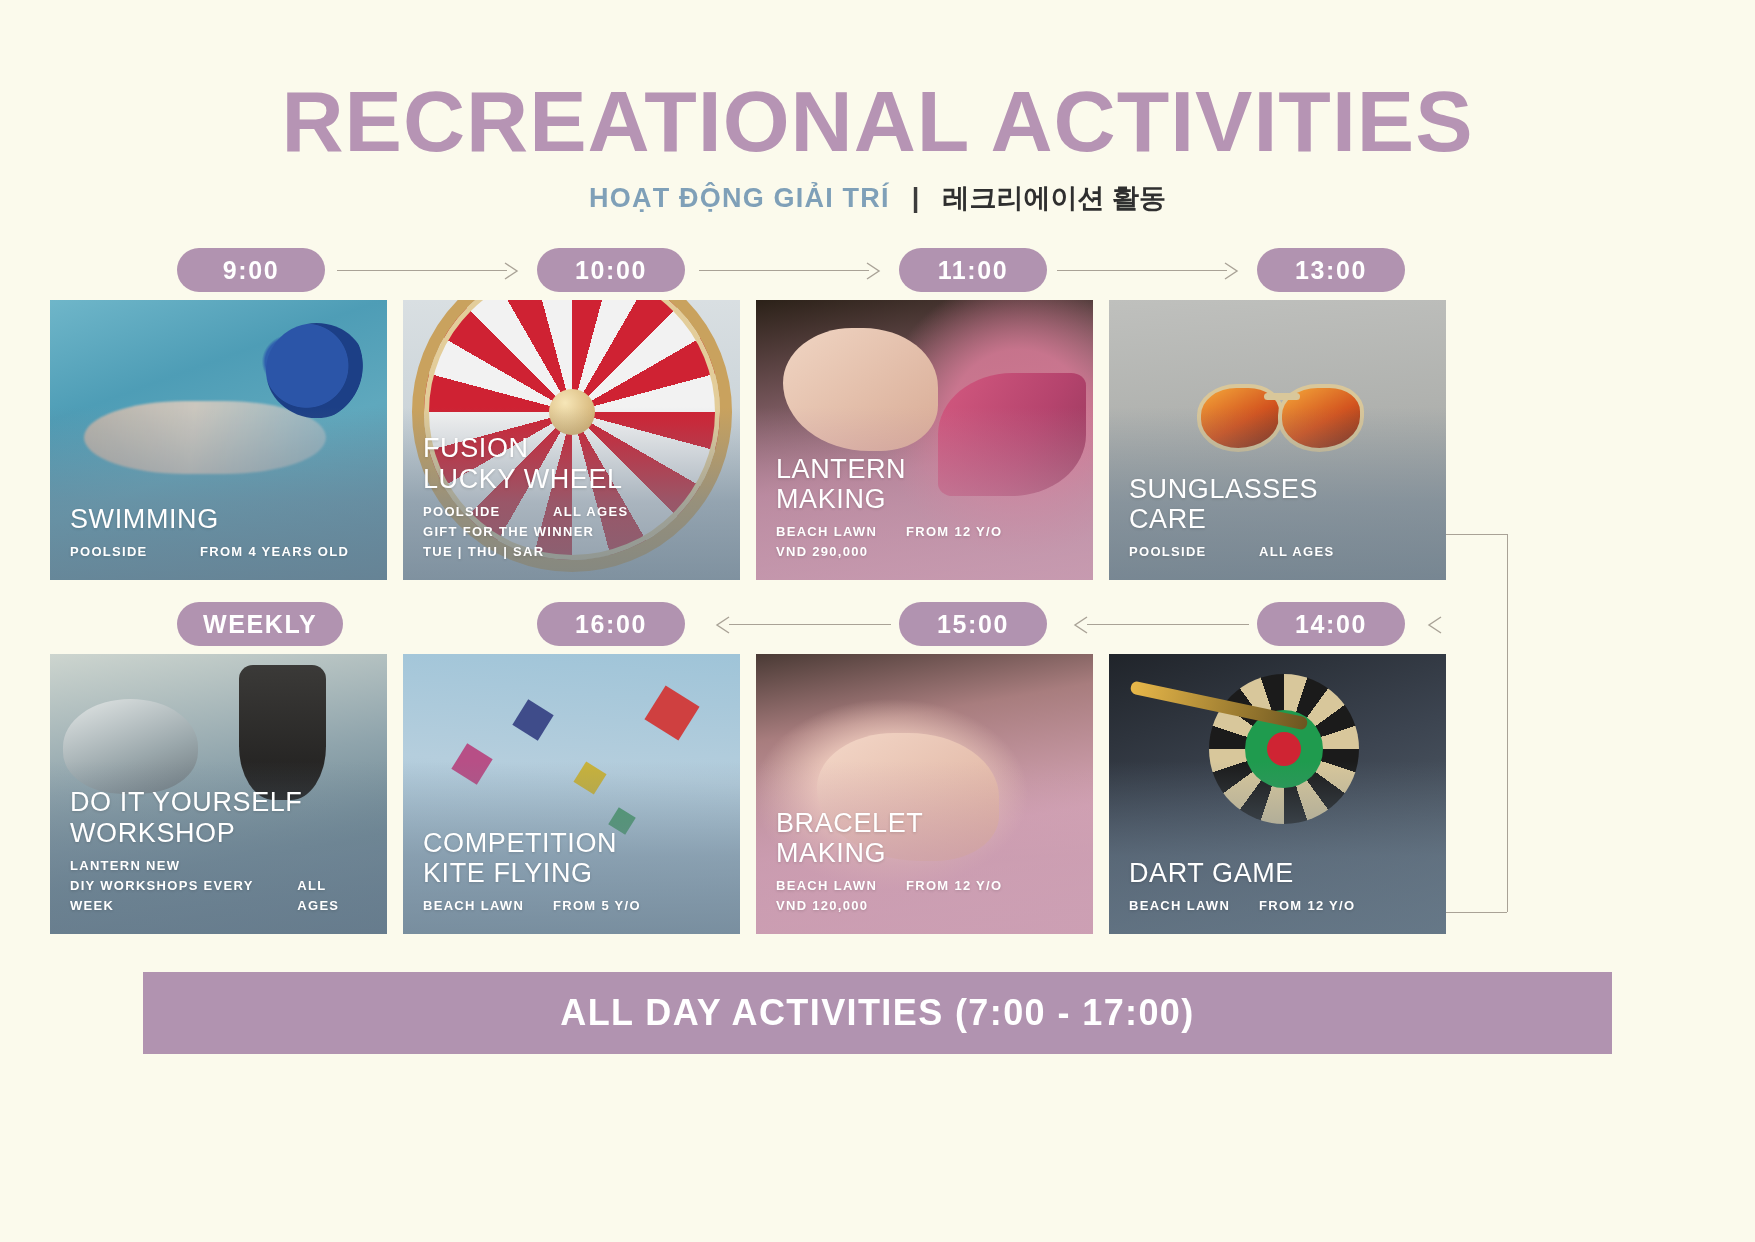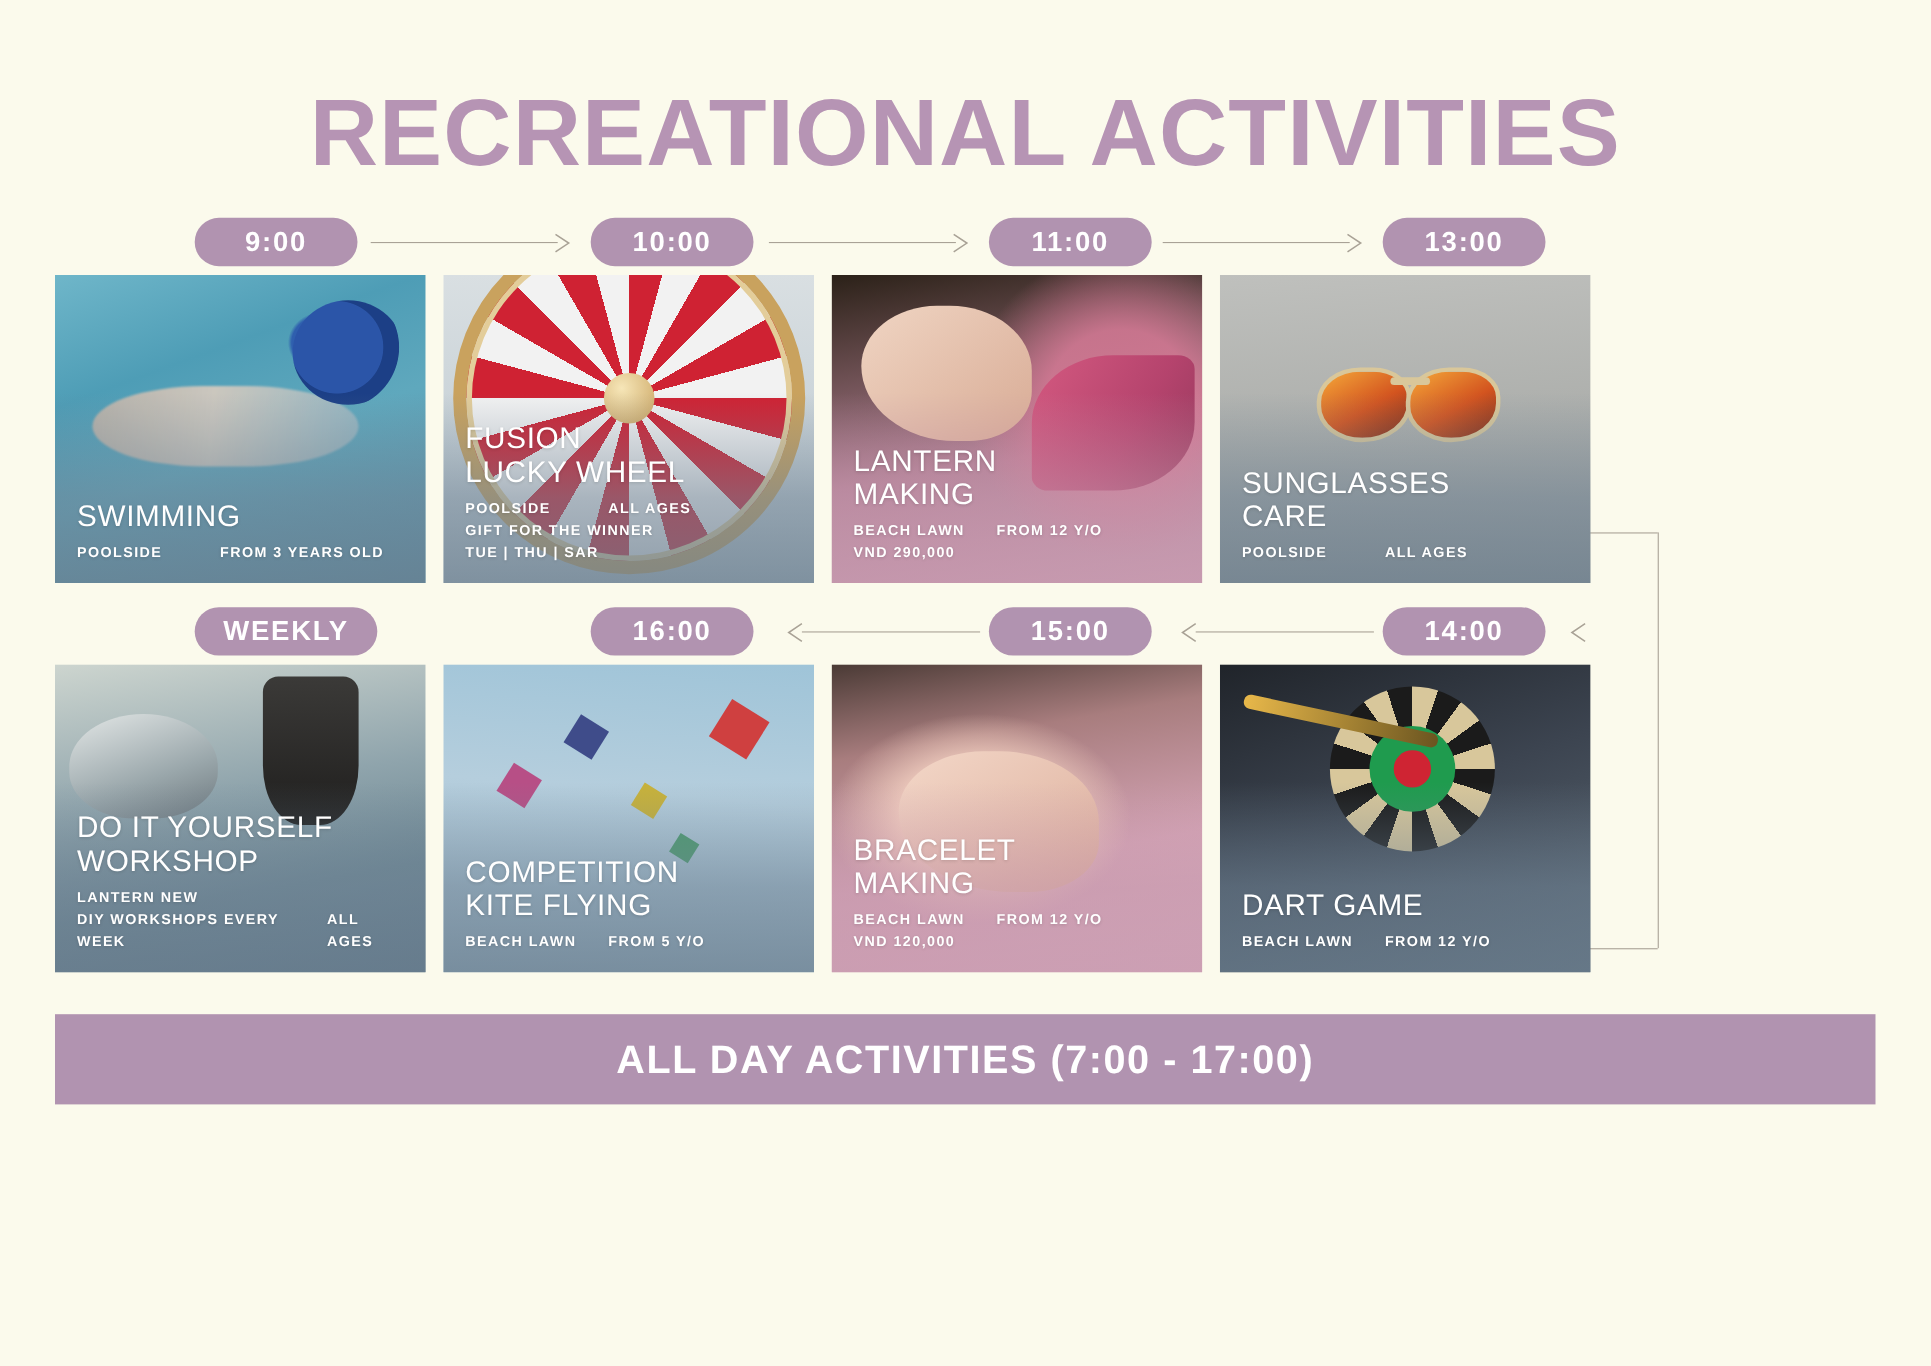--- a/index.html
+++ b/index.html
@@ -145,21 +145,21 @@
     line-height: 1.55;
   }
   .meta-a { width: 130px; flex: 0 0 130px; }
   .meta-b { }
   .meta-full { font-size: 13px; font-weight: bold; letter-spacing: 1.3px; line-height: 1.55; }
   .meta-split { display: flex; justify-content: space-between; width: 100%; }
 
   
   .footer-bar {
     margin: 38px auto 0;
-    width: 1655px;
+    width: 1469px;
     height: 82px;
     background: #b193b0;
     display: flex;
     align-items: center;
     justify-content: center;
     color: #ffffff;
     font-size: 36px;
     font-weight: bold;
     letter-spacing: 1.4px;
   }
@@ -295,20 +295,25 @@
   }
   .scrim.pink {
     background: linear-gradient(180deg, rgba(190,150,170,0) 0%, rgba(196,150,172,.55) 55%, rgba(198,152,174,.72) 100%);
   }
 </style>
 </head>
 <body>
 
 <div class="header">
   <div class="main-title">RECREATIONAL ACTIVITIES</div>
+  <div class="subtitle-row">
+    <span class="sub-vi">HOẠT ĐỘNG GIẢI TRÍ</span>
+    <span class="sub-sep">|</span>
+    <span class="sub-ko">레크리에이션 활동</span>
+  </div>
 </div>
 
 <div class="board">
 
   <div class="wrap-line-h-top"></div>
   <div class="wrap-line-v"></div>
   <div class="wrap-line-h-bot"></div>
 
   <div class="timeline row1">
     <div class="pill" style="left:160px;">9:00</div>
@@ -342,21 +347,21 @@
 
     <div class="card">
       <div class="card-art art-base art-swim"></div>
       <div class="scrim"></div>
       <div class="card-text">
         <div class="card-title">
           <div>SWIMMING</div>
         </div>
         <div class="meta-line">
           <span class="meta-a">POOLSIDE</span>
-          <span class="meta-b">FROM 3 YEARS OLD</span>
+          <span class="meta-b">FROM 4 YEARS OLD</span>
         </div>
       </div>
     </div>
 
     <div class="card">
       <div class="card-art art-base art-wheel">
         <div class="wheel"></div>
         <div class="hub"></div>
       </div>
       <div class="scrim"></div>

